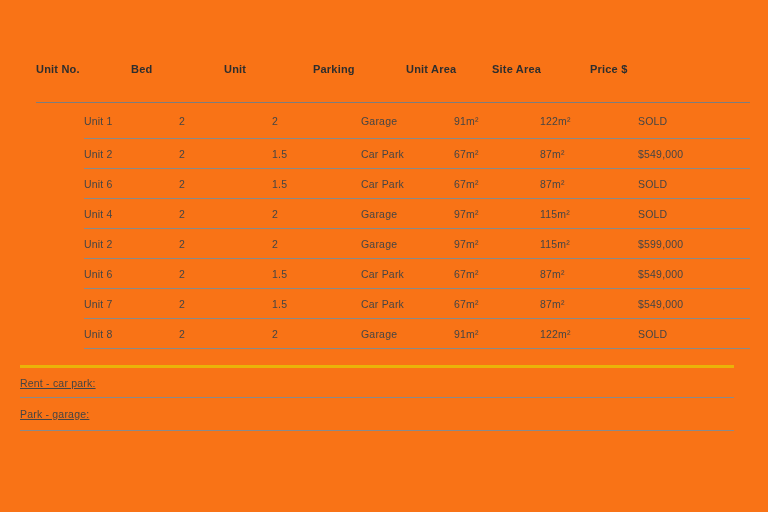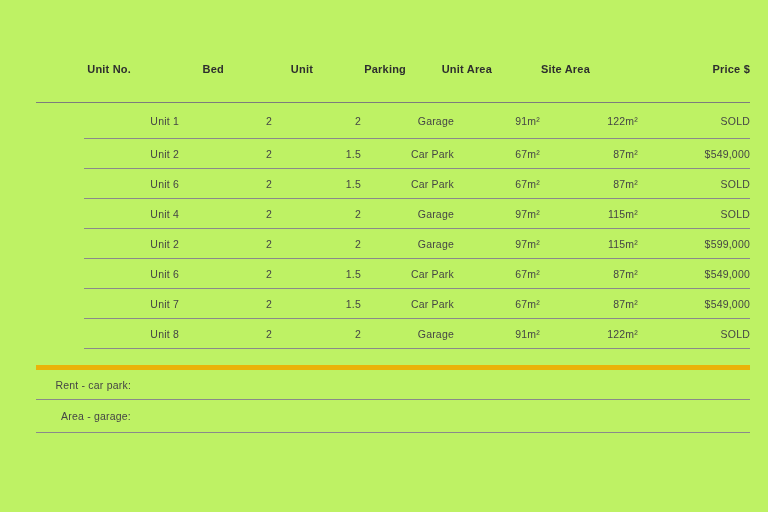--- a/index.html
+++ b/index.html
@@ -4,25 +4,24 @@
 <style>
   html, body {
     margin: 0;
     padding: 0;
     background: #ffffff;
   }
   .sheet {
     position: relative;
     width: 768px;
     height: 512px;
-    background: #bef264;
+    background: #f97316;
     font-family: "Liberation Sans", sans-serif;
     color: #454545;
     overflow: hidden;
-    text-align: right;
   }
   .price-table {
     position: absolute;
     left: 36px;
     top: 63px;
     width: 714px;
   }
   .grid-cols {
     display: grid;
     grid-template-columns: 95px 93px 89px 93px 86px 98px 1fr;
@@ -42,24 +41,25 @@
     font-size: 10.5px;
     letter-spacing: 0.2px;
     border-bottom: 1px solid #8a8a8a;
     margin-left: 48px;
   }
   .row.first {
     height: 35px;
   }
   .rent-table {
     position: absolute;
-    left: 36px;
+    left: 20px;
     top: 365px;
     width: 714px;
-    border-top: 5px solid #eab308;
+    border-top: 3px solid #eab308;
+    text-decoration: underline;
   }
   .rent-row {
     display: grid;
     grid-template-columns: 95px 1fr;
     align-items: center;
     font-size: 10.5px;
     letter-spacing: 0.2px;
     border-bottom: 1px solid #8a8a8a;
   }
   .rent-row.r1 { height: 29px; }
@@ -163,17 +163,17 @@
       <div class="cell">SOLD</div>
     </div>
 
   </div>
 
   <div class="rent-table">
     <div class="rent-row r1">
       <div class="cell">Rent - car park:</div>
     </div>
     <div class="rent-row r2">
-      <div class="cell">Area - garage:</div>
+      <div class="cell">Park - garage:</div>
     </div>
   </div>
 
 </div>
 
 </body></html>

